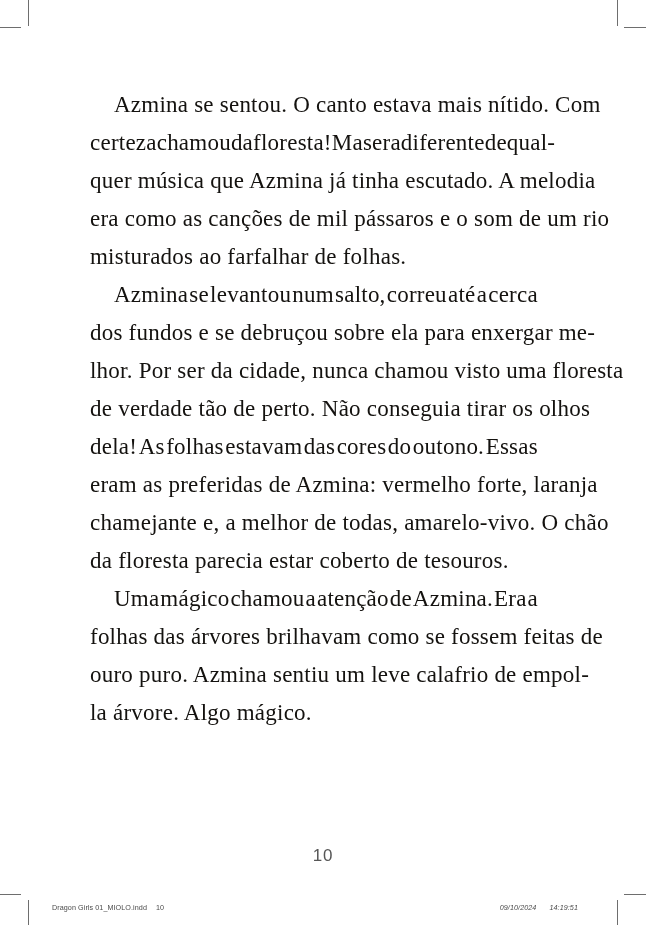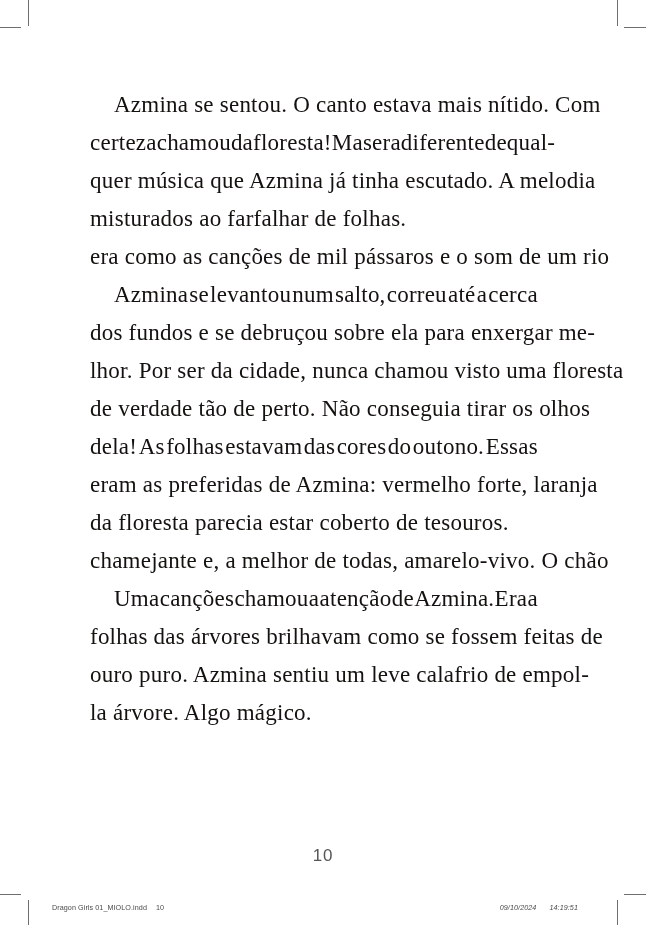--- a/index.html
+++ b/index.html
@@ -119,22 +119,22 @@
           <span>chamou</span>
           <span>da</span>
           <span>floresta!</span>
           <span>Mas</span>
           <span>era</span>
           <span>diferente</span>
           <span>de</span>
           <span>qual-</span>
         </span>
         <span class="line">quer música que Azmina já tinha escutado. A melodia</span>
+        <span class="line">era como as canções de mil pássaros e o som de um rio</span>
         <span class="line last">misturados ao farfalhar de folhas.</span>
-        <span class="line">era como as canções de mil pássaros e o som de um rio</span>
       </p>
       <p class="para">
         <span class="line just indent">
           <span>Azmina</span>
           <span>se</span>
           <span>levantou</span>
           <span>num</span>
           <span>salto,</span>
           <span>correu</span>
           <span>até</span>
@@ -149,27 +149,27 @@
           <span>As</span>
           <span>folhas</span>
           <span>estavam</span>
           <span>das</span>
           <span>cores</span>
           <span>do</span>
           <span>outono.</span>
           <span>Essas</span>
         </span>
         <span class="line">eram as preferidas de Azmina: vermelho forte, laranja</span>
+        <span class="line">chamejante e, a melhor de todas, amarelo-vivo. O chão</span>
         <span class="line last">da floresta parecia estar coberto de tesouros.</span>
-        <span class="line">chamejante e, a melhor de todas, amarelo-vivo. O chão</span>
       </p>
       <p class="para">
         <span class="line just indent">
           <span>Uma</span>
-          <span>canções</span>
+          <span>mágico</span>
           <span>chamou</span>
           <span>a</span>
           <span>atenção</span>
           <span>de</span>
           <span>Azmina.</span>
           <span>Era</span>
           <span>a</span>
         </span>
         <span class="line">folhas das árvores brilhavam como se fossem feitas de</span>
         <span class="line">ouro puro. Azmina sentiu um leve calafrio de empol-</span>

